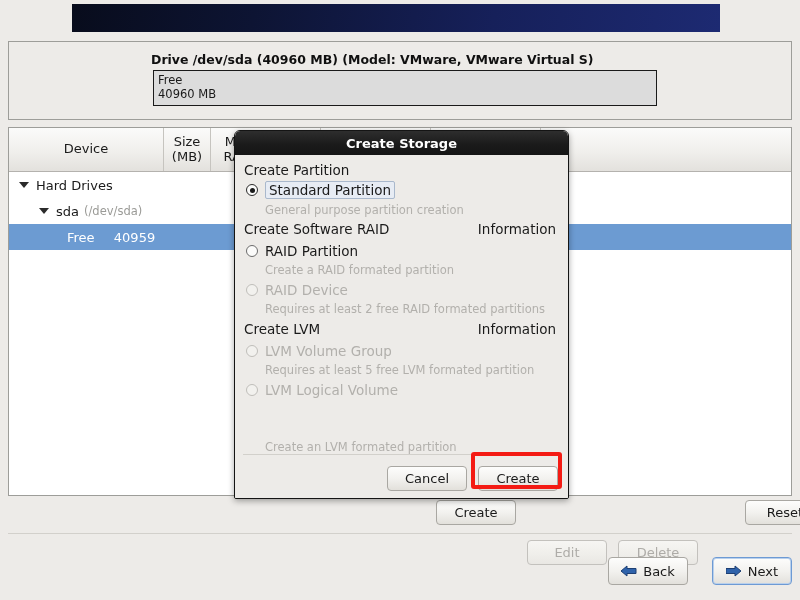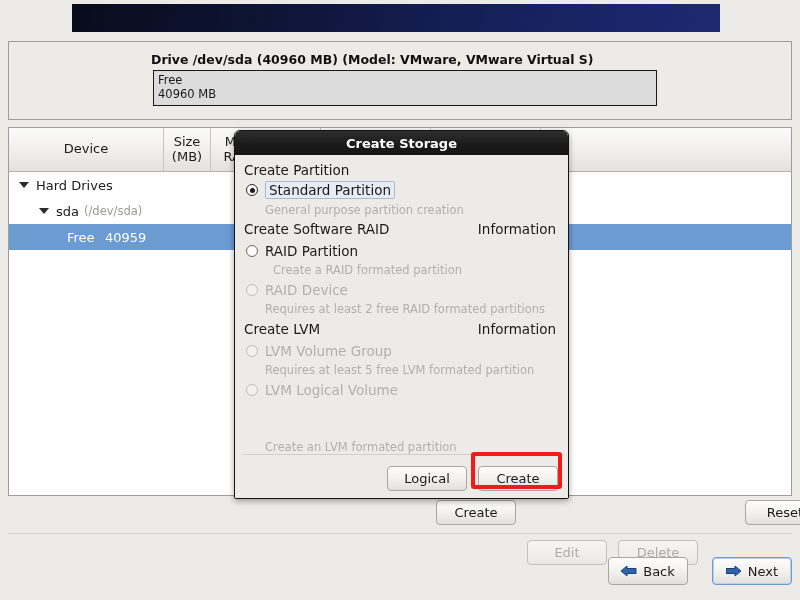--- a/index.html
+++ b/index.html
@@ -55,21 +55,21 @@
   .th.sep { border-right:1px solid #c6c4bf; }
   #th-device { left:0; width:155px; }
   #th-size   { left:155px; width:47px; }
   #th-mount  { left:202px; width:110px; }
   #th-type   { left:312px; width:110px; }
   #th-format { left:422px; width:110px; }
 
   #table-body { position:relative; height:323px; background:#ffffff; }
   .row { position:absolute; left:0; width:782px; height:26px; display:flex; align-items:center; }
   .row .cell-device { position:absolute; display:flex; align-items:center; height:26px; }
-  .row .cell-size { position:absolute; left:96px; width:59px; text-align:left; }
+  .row .cell-size { position:absolute; left:96px; width:59px; text-align:center; }
   .tri {
     display:inline-block; width:0; height:0;
     border-left:5px solid transparent; border-right:5px solid transparent;
     border-top:6px solid transparent; margin-right:7px;
     position:relative;
   }
   .tri::after {
     content:""; position:absolute; left:-5px; top:-6px;
     width:0; height:0;
     border-left:5px solid transparent; border-right:5px solid transparent;
@@ -251,21 +251,21 @@
     </div>
     <div class="desc" style="top:48px;">General purpose partition creation</div>
 
     <div class="grp-head" style="left:9px; top:66px;">Create Software RAID</div>
     <div class="grp-info" style="top:66px;">Information</div>
 
     <div class="opt" style="top:88px;">
       <span class="radio"></span>
       <span class="opt-label">RAID Partition</span>
     </div>
-    <div class="desc" style="top:108px;margin-left:8px;">Create a RAID formated partition</div>
+    <div class="desc" style="top:108px;">Create a RAID formated partition</div>
 
     <div class="opt" style="top:127px;">
       <span class="radio dim"></span>
       <span class="opt-label dim">RAID Device</span>
     </div>
     <div class="desc" style="top:147px;">Requires at least 2 free RAID formated partitions</div>
 
     <div class="grp-head" style="left:9px; top:166px;">Create LVM</div>
     <div class="grp-info" style="top:166px;">Information</div>
 
@@ -276,18 +276,18 @@
     <div class="desc" style="top:208px;">Requires at least 5 free LVM formated partition</div>
 
     <div class="opt" style="top:227px;">
       <span class="radio dim"></span>
       <span class="opt-label dim">LVM Logical Volume</span>
     </div>
 
     <div class="desc" style="top:285px;">Create an LVM formated partition</div>
 
     <div id="dialog-sep"></div>
-    <div class="btn" id="btn-cancel">Logical</div>
+    <div class="btn" id="btn-cancel">Cancel</div>
     <div class="btn" id="btn-create-dlg">Create</div>
   </div>
 </div>
 
 <div id="highlight"></div>
 
 </body></html>

